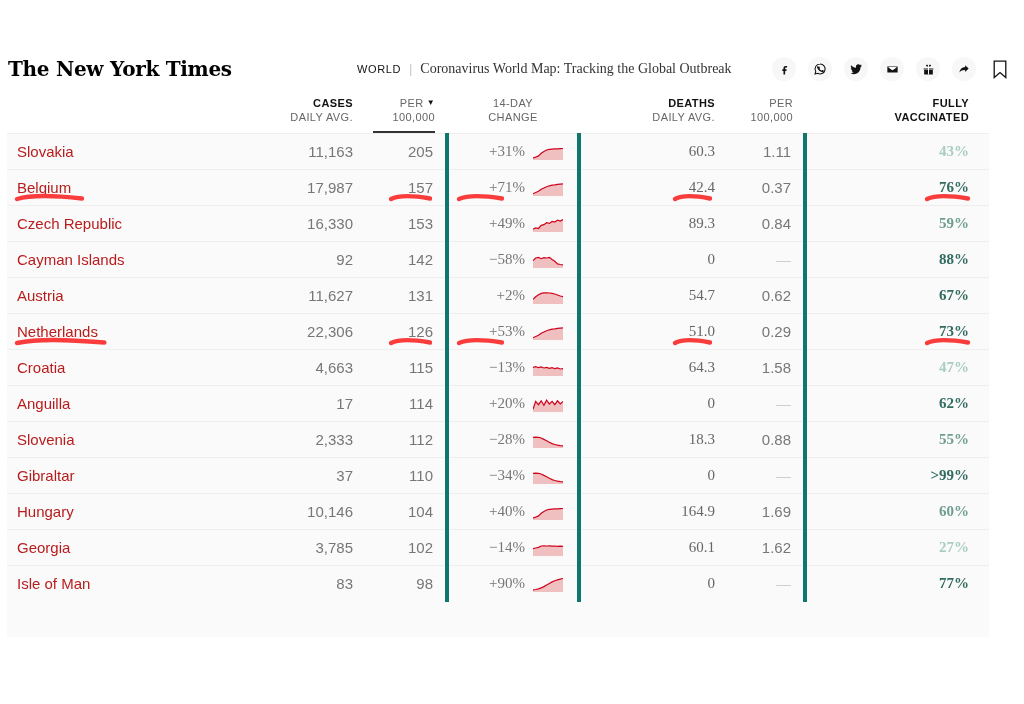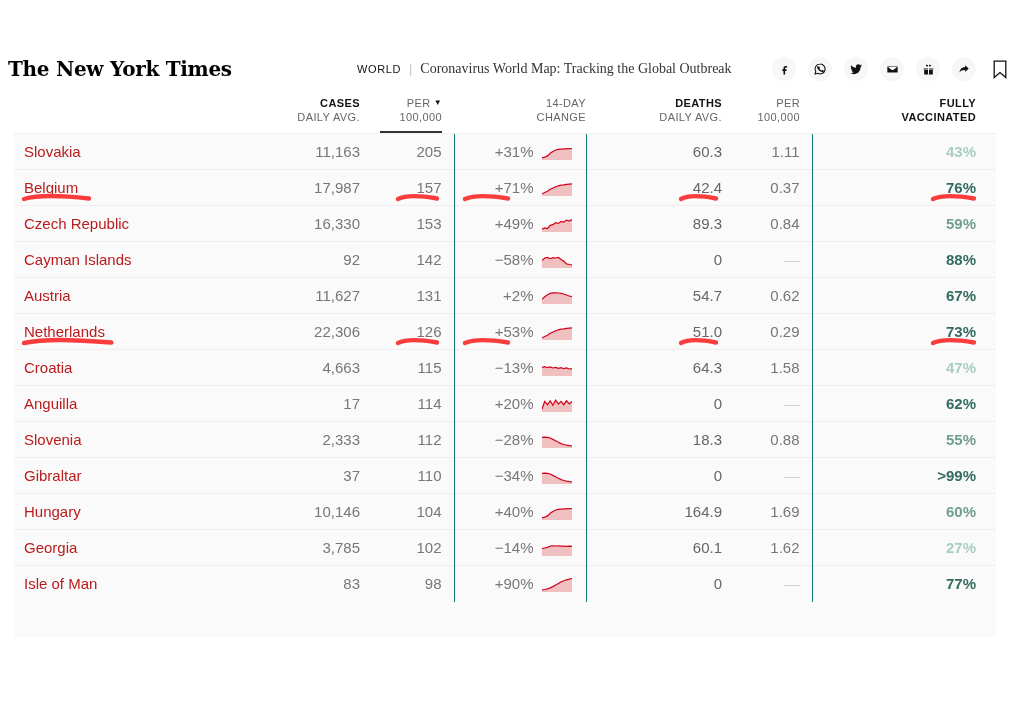--- a/index.html
+++ b/index.html
@@ -55,21 +55,21 @@
   }
   .share-btn svg { display: block; }
   .bookmark-btn {
     width: 20px; height: 24px;
     display: flex; align-items: center; justify-content: center;
     margin-left: 2px;
   }
 
   
   .table-wrap {
-    position: absolute; left: 14px; top: 96px;
+    position: absolute; left: 7px; top: 96px;
     width: 982px; height: 541px;
     background: #fafafa;
     overflow: hidden;
   }
   table.covid { width: 982px; border-collapse: collapse; table-layout: fixed; }
 
   col.c-place { width: 268px; }
   col.c-cases { width: 90px; }
   col.c-per    { width: 82px; }
   col.c-chg    { width: 132px; }
@@ -92,40 +92,40 @@
   }
   .hd b { display: block; color: #121212; font-weight: 700; }
   .hd .ln2 { display: block; }
   th.sorted { position: relative; }
   th.sorted::after {
     content: ""; position: absolute;
     left: 8px; right: 12px; bottom: 0; height: 2px;
     background: #333;
   }
   .caret { font-size: 8px; color: #121212; margin-left: 3px; vertical-align: 2px; }
-  .hd-chg { padding-right: 0; }
+  .hd-chg { text-align: center; padding-right: 0; }
   .hd-vax { padding-right: 20px; }
 
   tbody tr { height: 36px; }
   tbody td {
     border-top: 1px solid #eeeeee;
     font-size: 15px;
     color: #666;
     text-align: right;
     padding-right: 12px;
     white-space: nowrap;
     position: relative;
   }
   td.place {
     text-align: left; padding-left: 10px; padding-right: 0;
     color: #b91c1c; font-size: 15px;
   }
   td.cases { color: #777; }
   td.per   { color: #777; }
-  td.sep-l { border-left: 1px solid #0f766e; }
+  td.sep-l { border-left: 4px solid #0f766e; font-family: Liberation Serif, serif; }
   td.chg {
     text-align: left; padding: 0;
   }
   .chg-inner {
     display: flex; align-items: center; justify-content: flex-end;
     gap: 8px; padding-right: 14px; padding-left: 4px;
   }
   .chg-num { color: #777; font-size: 15px; }
   .spark { width: 30px; height: 16px; display: block; flex: none; }
   td.dth { color: #666; }

